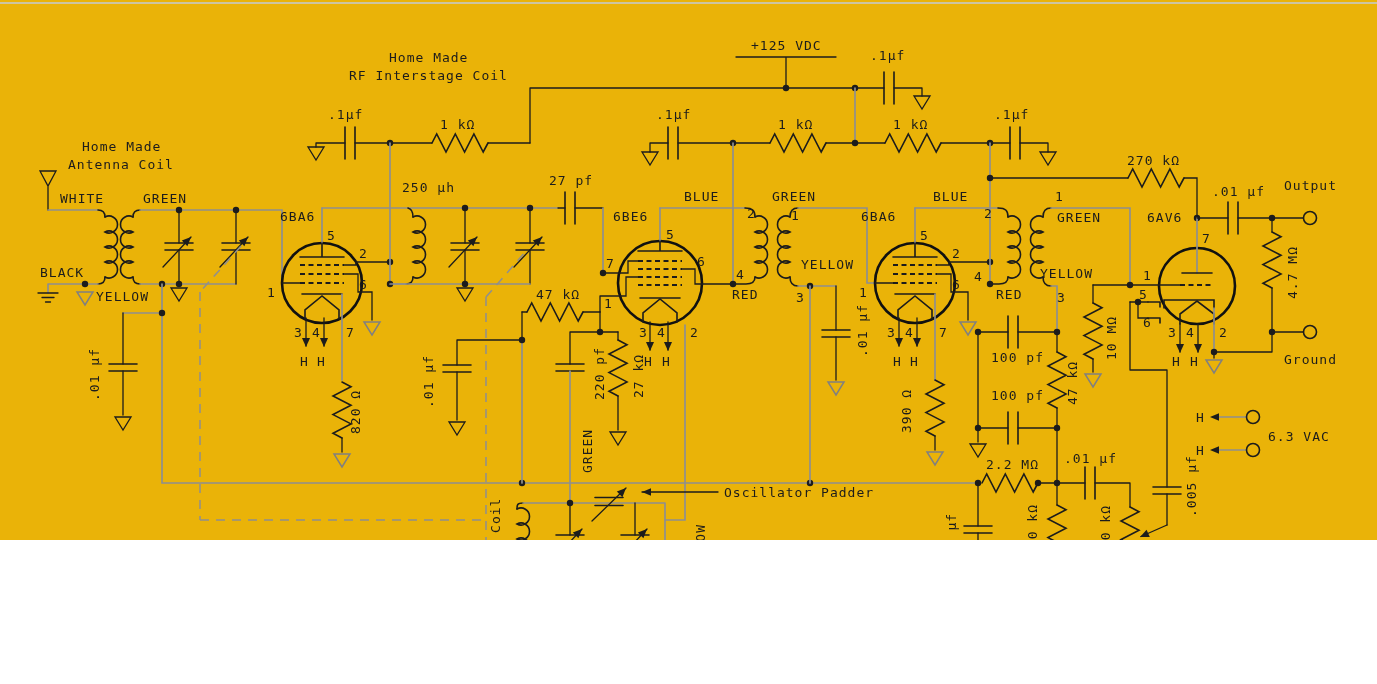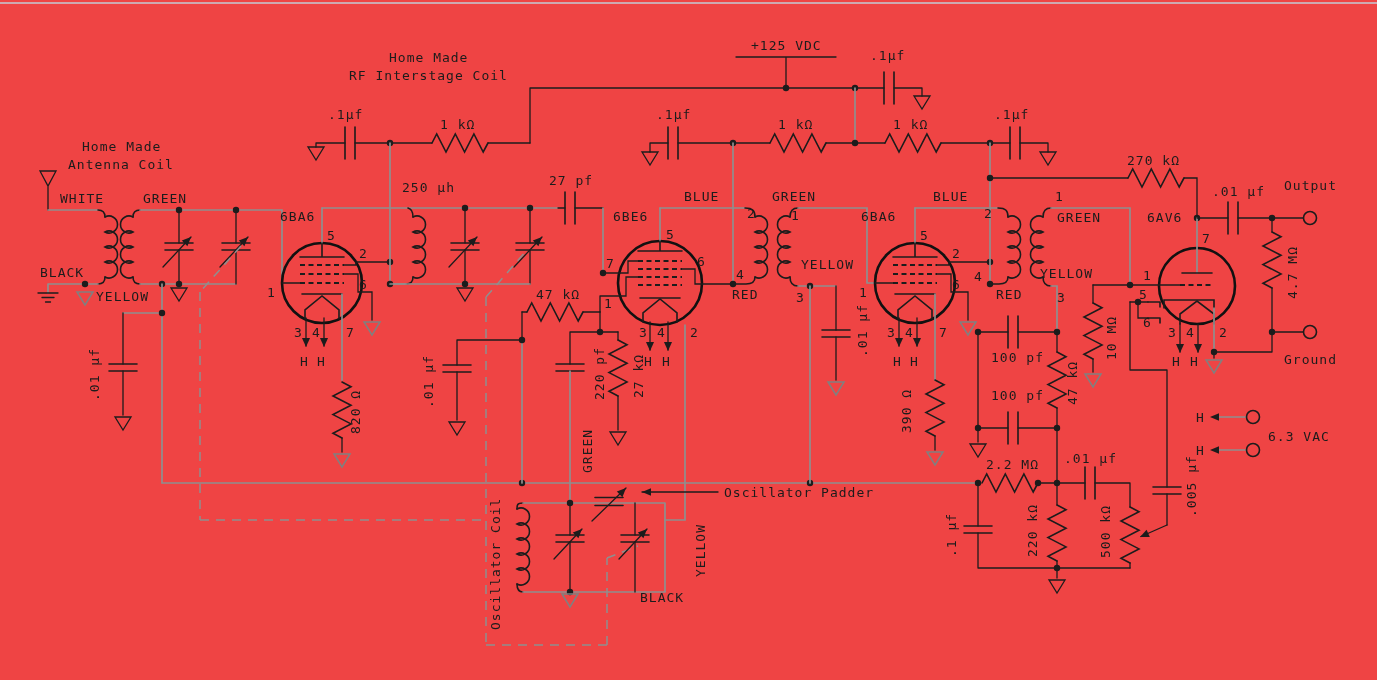--- a/index.html
+++ b/index.html
@@ -1,16 +1,16 @@
 <!DOCTYPE html>
 <html><head>
 <meta charset="utf-8">
 <style>
   html,body{margin:0;padding:0;background:#fff}
-  #stage{position:relative;width:1377px;height:680px;background:#ef4444;overflow:hidden}
+  #stage{position:relative;width:1377px;height:540px;background:#eab308;overflow:hidden}
   svg{display:block}
   .w{stroke:#8f8f8f;stroke-width:1.7;fill:none;stroke-linecap:round}
   .k{stroke:#1c1c1c;stroke-width:1.3;fill:none;stroke-linecap:round}
   .c{stroke:#1c1c1c;stroke-width:1.6;fill:none;stroke-linecap:round}
   .g{stroke:#1c1c1c;stroke-width:1.9;fill:none;stroke-dasharray:5 3.5}
   .d{stroke:#8f8f8f;stroke-width:1.5;fill:none;stroke-dasharray:9 7}
   .tube{stroke:#111;stroke-width:2.6;fill:none}
   .dot{fill:#1c1c1c;stroke:none}
   .f{fill:#1c1c1c;stroke:none}
   .gy{stroke:#808080;stroke-width:1.5;fill:none}

